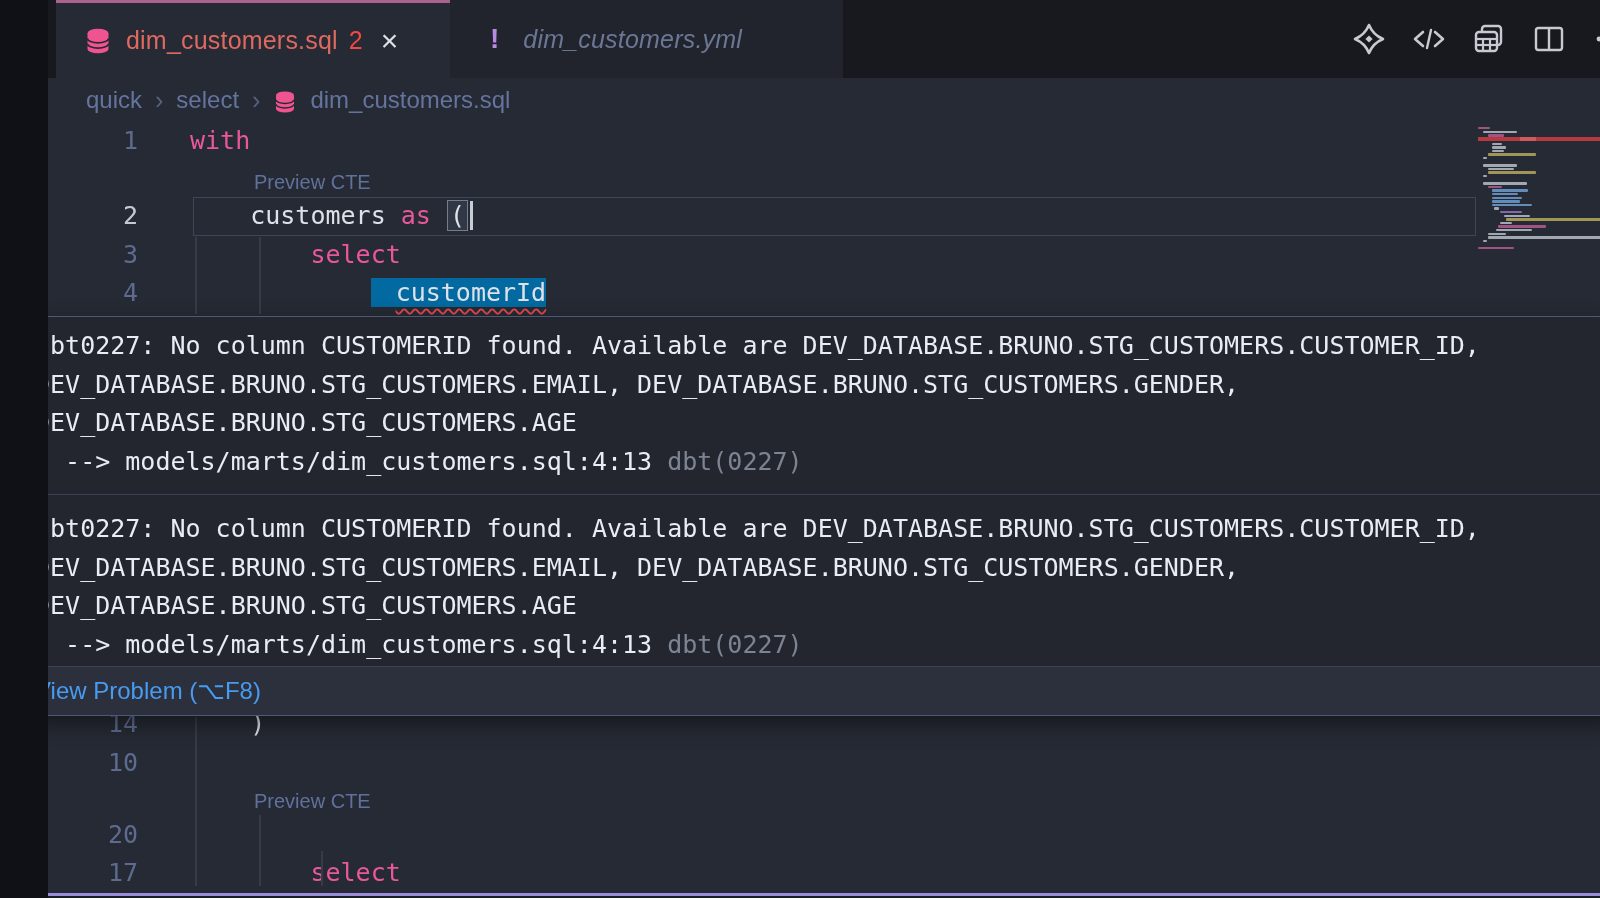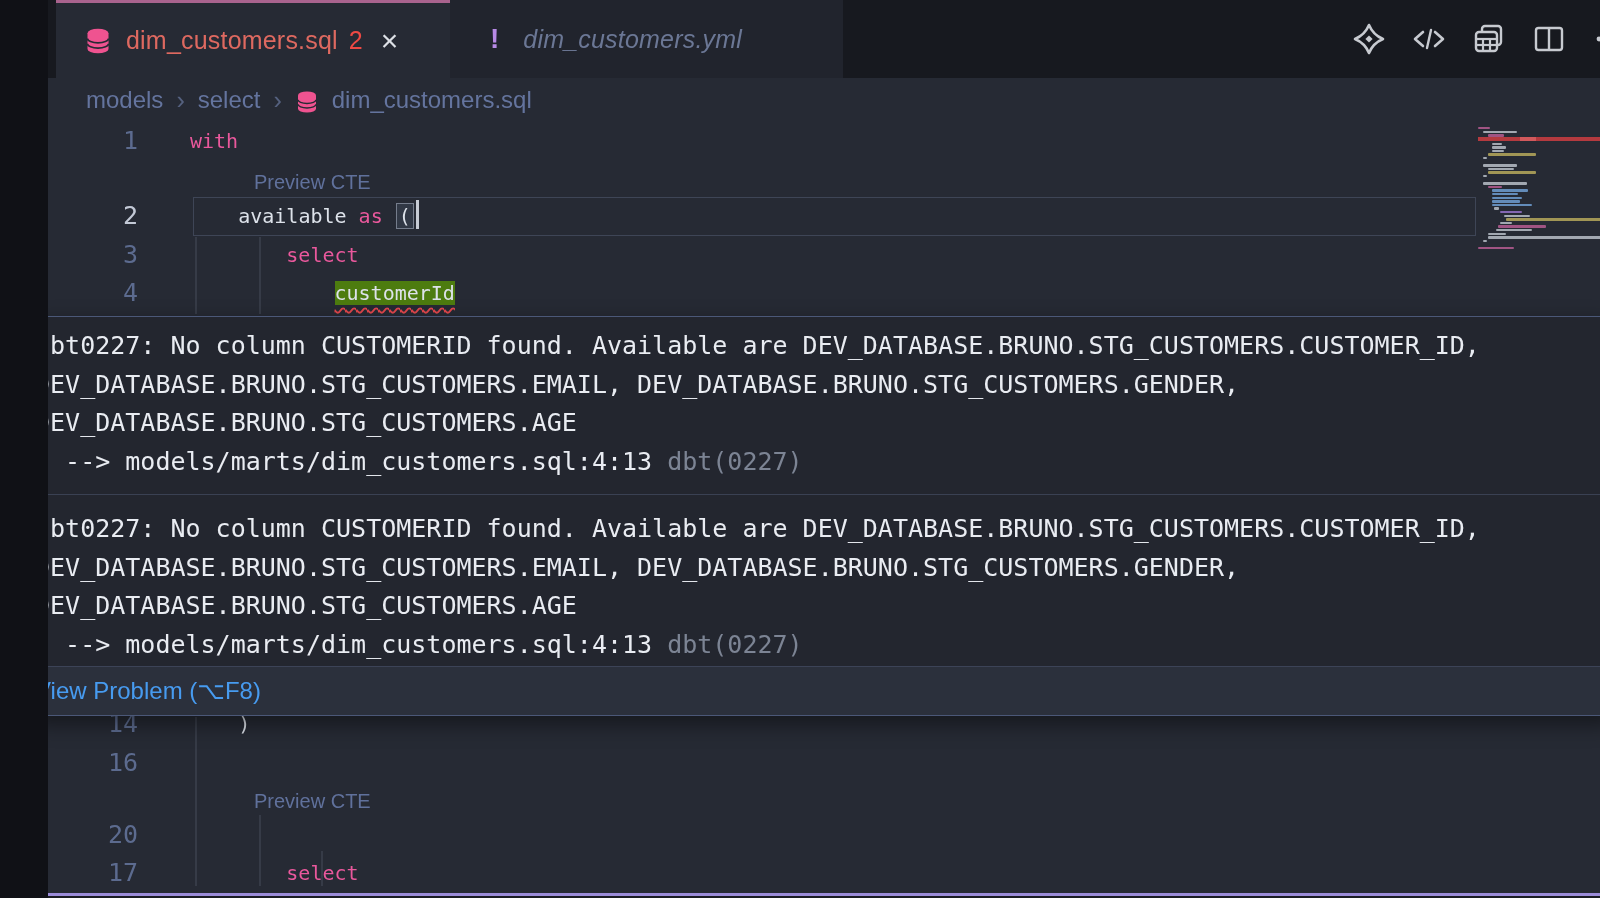--- a/index.html
+++ b/index.html
@@ -27,23 +27,23 @@
   
   .codecol{position:absolute;left:0;width:1430px;}
   .row{position:relative;width:1428px;}
   .row-code{height:38.8px;}
   .row-lens-top{height:36px;}
   .row-lens-bot{height:33px;}
   .num{position:absolute;left:0;top:0;width:90px;text-align:right;color:#5c6b8f;
     font-family:"DejaVu Sans Mono",monospace;font-size:25px;line-height:38.8px;}
   .num-cur{color:#c3c9d6;}
   .codepre{position:absolute;left:142px;top:0;white-space:pre;font-family:"DejaVu Sans Mono",monospace;
-    font-size:20px;line-height:38.8px;color:#dde2ea;}
+    font-size:25px;line-height:38.8px;color:#dde2ea;}
   .tok-kw{color:#e9589c;}
-  .tok-error{background:#4d7c0f;text-decoration:underline wavy #e4474d 2px;text-underline-offset:7px;}
+  .tok-error{background:#0369a1;text-decoration:underline wavy #e4474d 2px;text-underline-offset:7px;padding-left:25px;}
   .bracket-box{border:1.5px solid #757d8c;background:#313845;padding:0 2px;margin-left:1px;}
   .cursor{display:inline-block;width:3px;height:29px;background:#c6cbd4;vertical-align:-6px;margin-left:2px;}
   .lens{position:absolute;left:206px;bottom:3px;font-size:20px;color:#60719c;cursor:pointer;}
   .curbox{position:absolute;left:145px;right:0;top:0;bottom:0;border:1.5px solid #3e4556;pointer-events:none;}
   .guide{position:absolute;width:1.5px;background:#363b47;}
   
   .minimap{position:absolute;left:1430px;top:127px;width:138px;height:130px;}
   .mmrow{position:absolute;height:2.4px;border-radius:1px;opacity:.85;}
   .mm-p{background:#b65c92}.mm-w{background:#b9bec8}.mm-y{background:#b7a95c}
   .mm-b{background:#6f9ed2}.mm-u{background:#9572c9}
@@ -127,21 +127,21 @@
         <svg width="32" height="32" viewBox="0 0 32 32">
           <circle cx="6" cy="16" r="2.4" fill="currentColor"></circle>
           <circle cx="16" cy="16" r="2.4" fill="currentColor"></circle>
           <circle cx="26" cy="16" r="2.4" fill="currentColor"></circle>
         </svg>
       </span>
     </div>
   </div>
 
   <div class="breadcrumb">
-    <span>models</span>
+    <span>quick</span>
     <span class="crumb-sep">›</span>
     <span>select</span>
     <span class="crumb-sep">›</span>
     <span style="margin-top:3px;">
       <svg width="24" height="24" viewBox="0 0 32 32">
         <path d="M4 7 a12 5 0 0 1 24 0 v18 a12 5 0 0 1 -24 0 z" fill="#ef5390"></path>
         <path d="M4 13 a12 5 0 0 0 24 0 M4 19 a12 5 0 0 0 24 0" fill="none" stroke="#262a34" stroke-width="2"></path>
       </svg>
     </span>
     <span class="crumb-file">dim_customers.sql</span>
@@ -151,42 +151,42 @@
       <div class="row row-code">
         <span class="num">1</span>
         <span class="codepre"><span class="tok-kw">with</span></span>
       </div>
       <div class="row row-lens-top">
         <span class="lens">Preview CTE</span>
       </div>
       <div class="row row-code">
         <div class="curbox"></div>
         <span class="num num-cur">2</span>
-        <span class="codepre"><span>    </span><span>available</span><span> </span><span class="tok-kw">as</span><span> </span><span class="bracket-box">(</span><span class="cursor"></span></span>
+        <span class="codepre"><span>    </span><span>customers</span><span> </span><span class="tok-kw">as</span><span> </span><span class="bracket-box">(</span><span class="cursor"></span></span>
       </div>
       <div class="row row-code">
         <span class="num">3</span>
         <span class="codepre"><span>        </span><span class="tok-kw">select</span></span>
       </div>
       <div class="row row-code">
         <span class="num">4</span>
         <span class="codepre"><span>            </span><span class="tok-error">customerId</span></span>
       </div>
     </div>
 
   <div class="guide" style="left:147px;top:237px;height:77px;"></div>
   <div class="guide" style="left:211px;top:237px;height:77px;"></div>
 
   <div class="codecol" id="code-bottom" style="top:705px;text-decoration:underline;">
       <div class="row row-code">
         <span class="num">14</span>
         <span class="codepre"><span>    )</span></span>
       </div>
       <div class="row row-code">
-        <span class="num">16</span>
+        <span class="num">10</span>
         <span class="codepre"></span>
       </div>
       <div class="row row-lens-bot">
         <span class="lens">Preview CTE</span>
       </div>
       <div class="row row-code">
         <span class="num">20</span>
       </div>
       <div class="row row-code">
         <span class="num">17</span>

